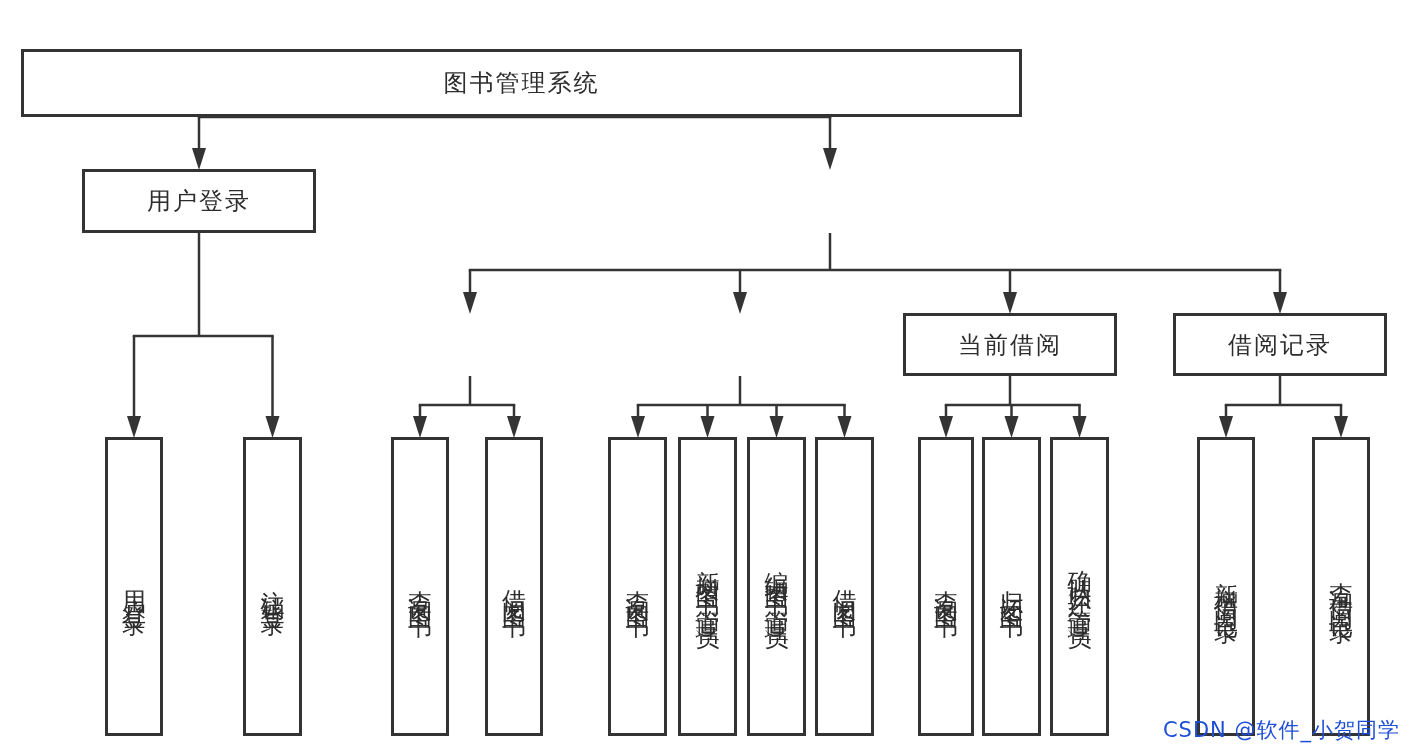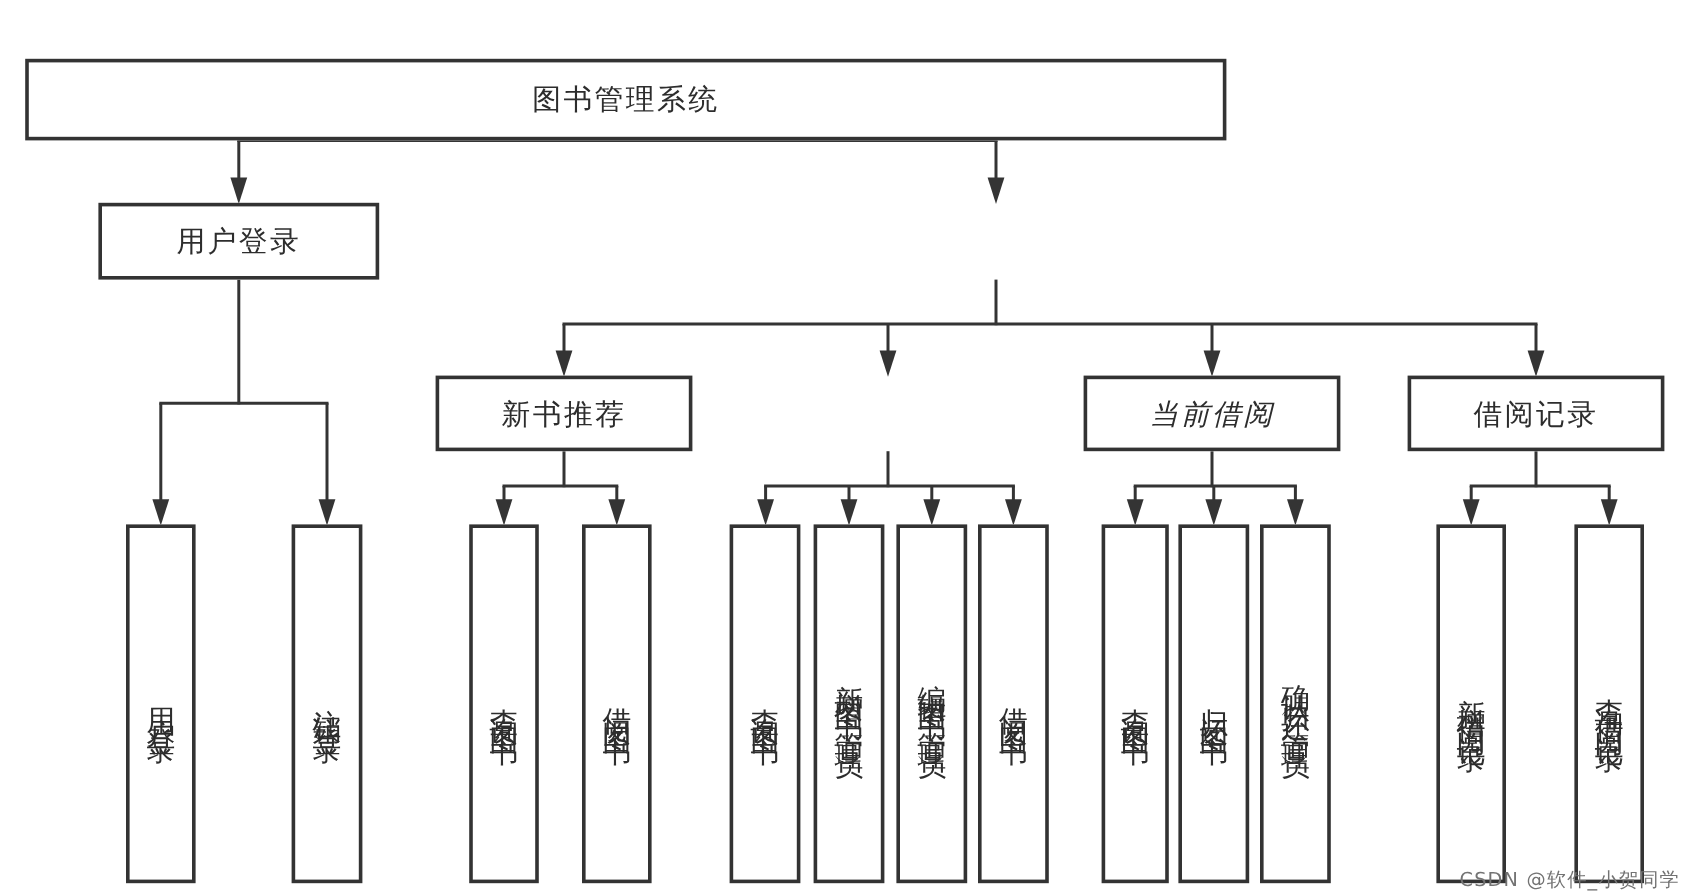--- a/index.html
+++ b/index.html
@@ -14,21 +14,21 @@
     display:flex;align-items:center;justify-content:center;
     color:#2d2d2d;z-index:1;
   }
   .hlabel{font-size:24px;letter-spacing:2px;white-space:nowrap;line-height:1;}
   .vlabel{
     writing-mode:vertical-rl;text-orientation:mixed;
     font-size:24px;letter-spacing:8px;line-height:1;white-space:nowrap;
   }
   .watermark{
     position:absolute;right:5px;bottom:3px;z-index:2;
-    font-size:16px;color:#737373;letter-spacing:1px;white-space:nowrap;
+    font-size:21px;color:#1d4ed8;letter-spacing:1px;white-space:nowrap;
   }
 </style>
 </head>
 <body>
 
 <div class="canvas">
 
   <svg class="connectors" width="1405" height="747" viewBox="0 0 1405 747">
     <g stroke="#343434" stroke-width="2.5" fill="none">
 
@@ -96,24 +96,21 @@
   </svg>
 
   <div class="box" style="left:21px;top:13px;width:1001px;height:68px;margin-top:36px;">
     <span class="hlabel">图书管理系统</span>
   </div>
 
   <div class="box" style="left:82px;top:169px;width:234px;height:64px;">
     <span class="hlabel">用户登录</span>
   </div>
 
-  <div class="box" style="left:363px;top:313px;width:214px;height:63px;">
-    <span class="hlabel">新书推荐</span>
-  </div>
-  <div class="box" style="left:903px;top:313px;width:214px;height:63px;font-style:italic;">
+  <div class="box" style="left:903px;top:313px;width:214px;height:63px;">
     <span class="hlabel">当前借阅</span>
   </div>
   <div class="box" style="left:1173px;top:313px;width:214px;height:63px;">
     <span class="hlabel">借阅记录</span>
   </div>
 
   <div class="box leaf" style="left:105px;top:437px;width:58px;height:299px;">
     <span class="vlabel">用户登录</span>
   </div>
   <div class="box leaf" style="left:243px;top:437px;width:59px;height:299px;">

